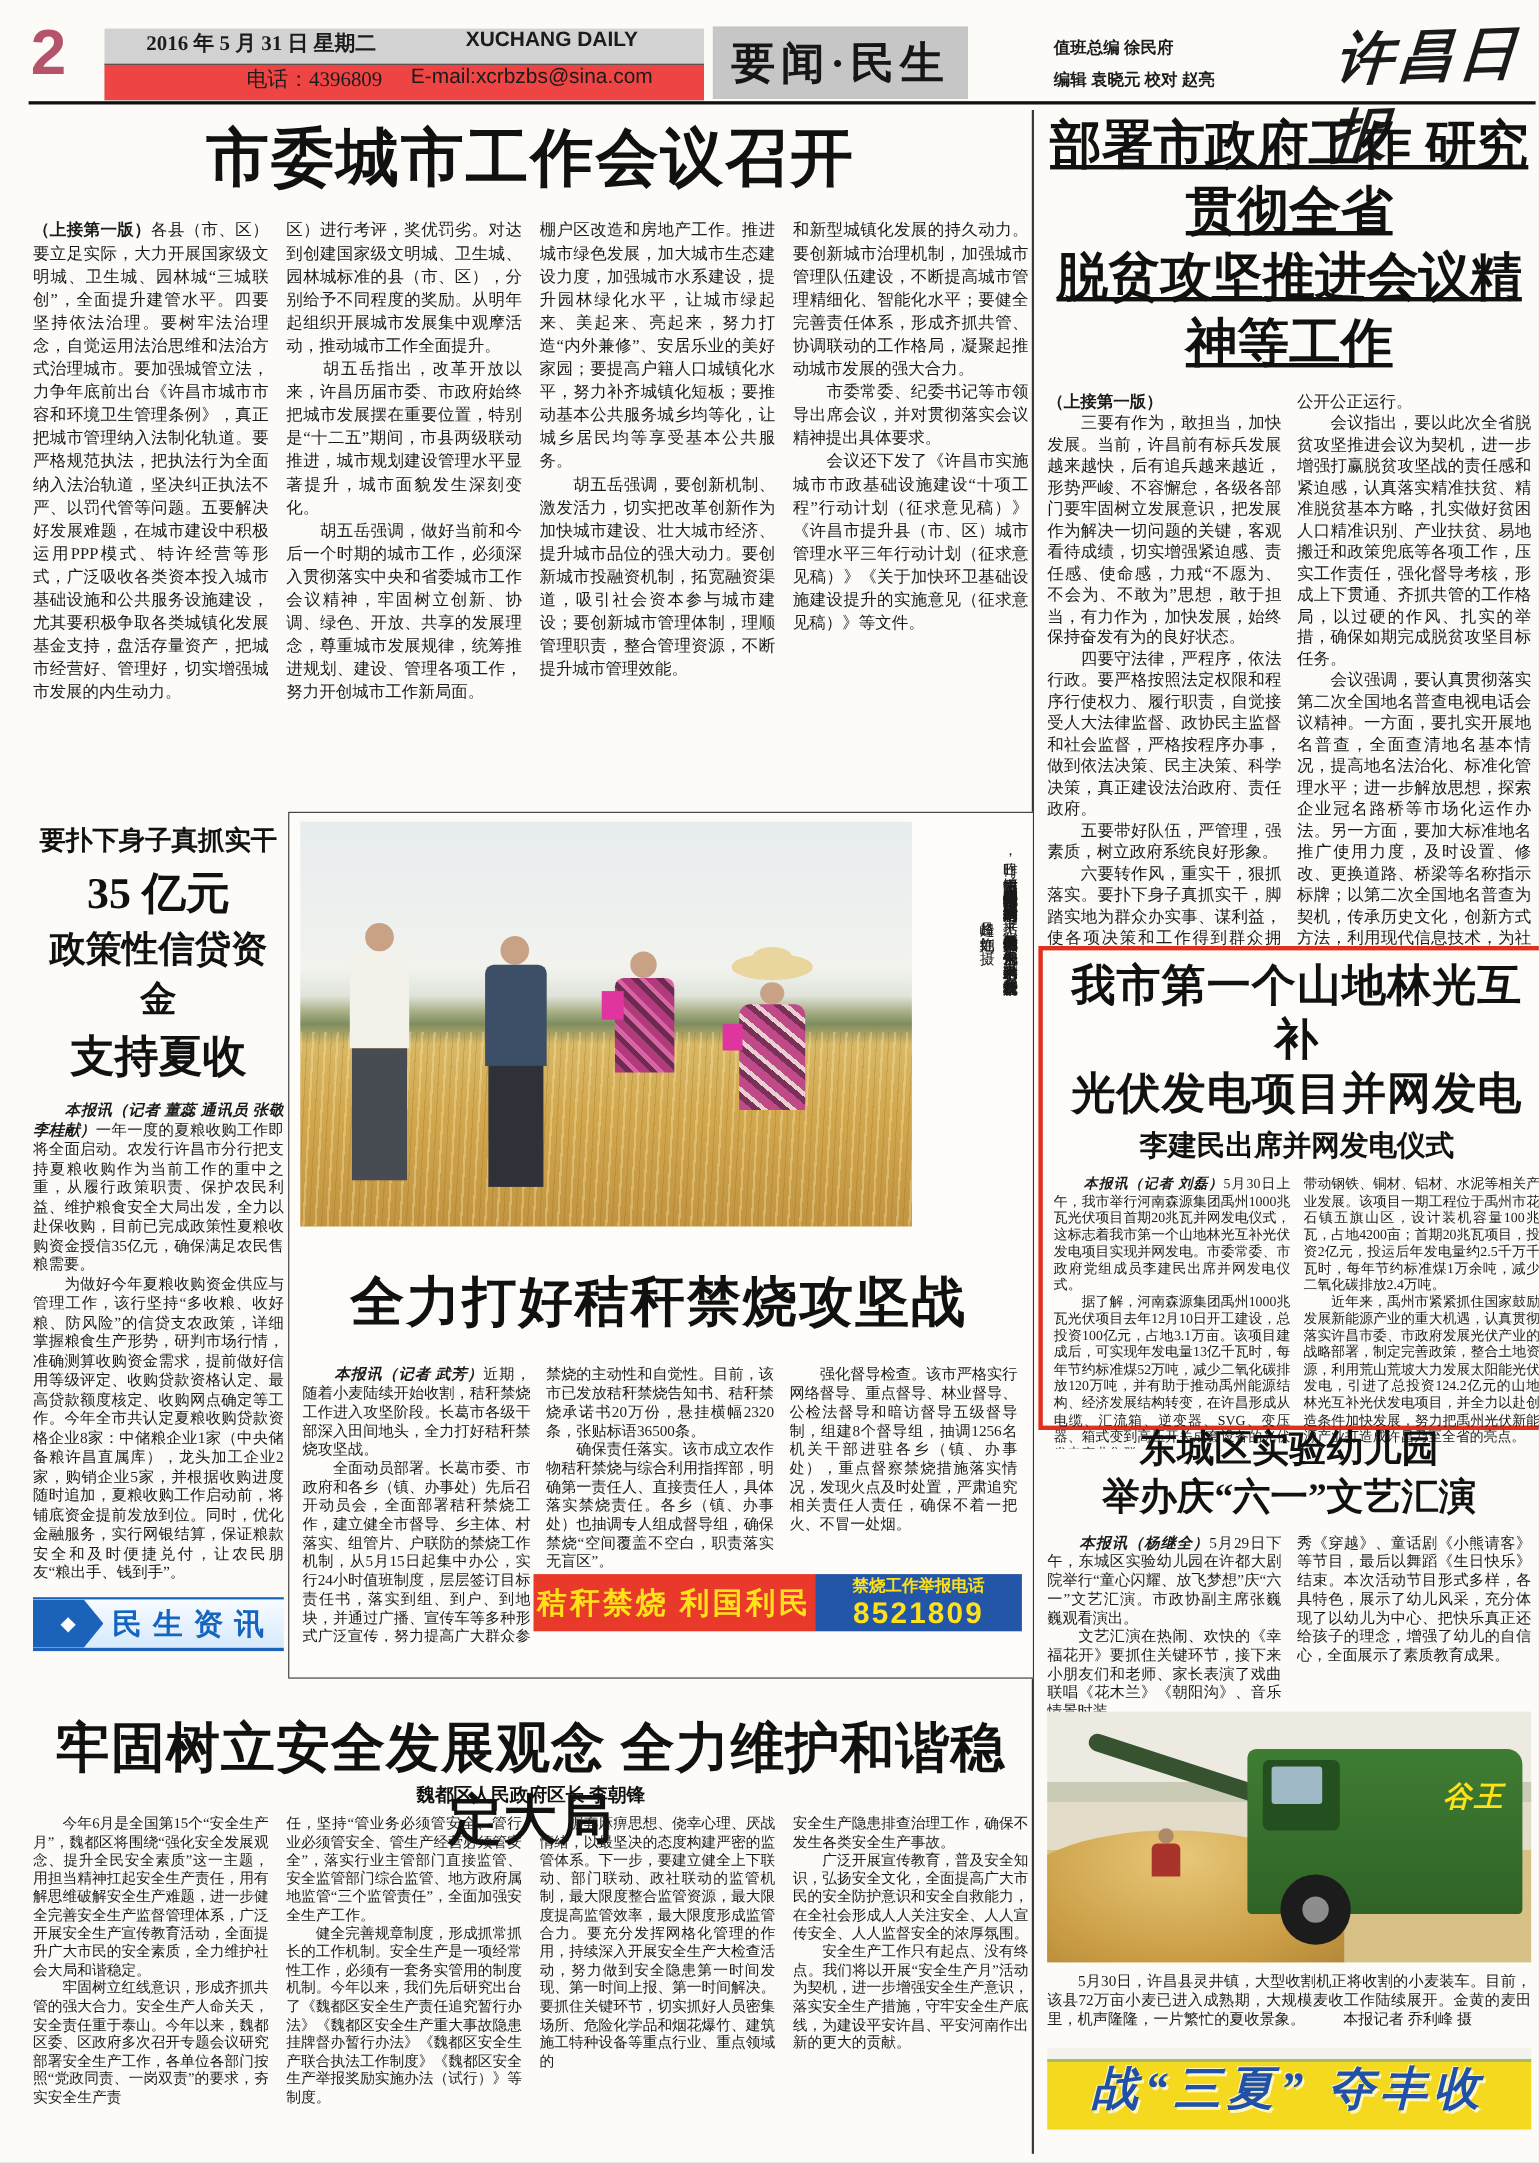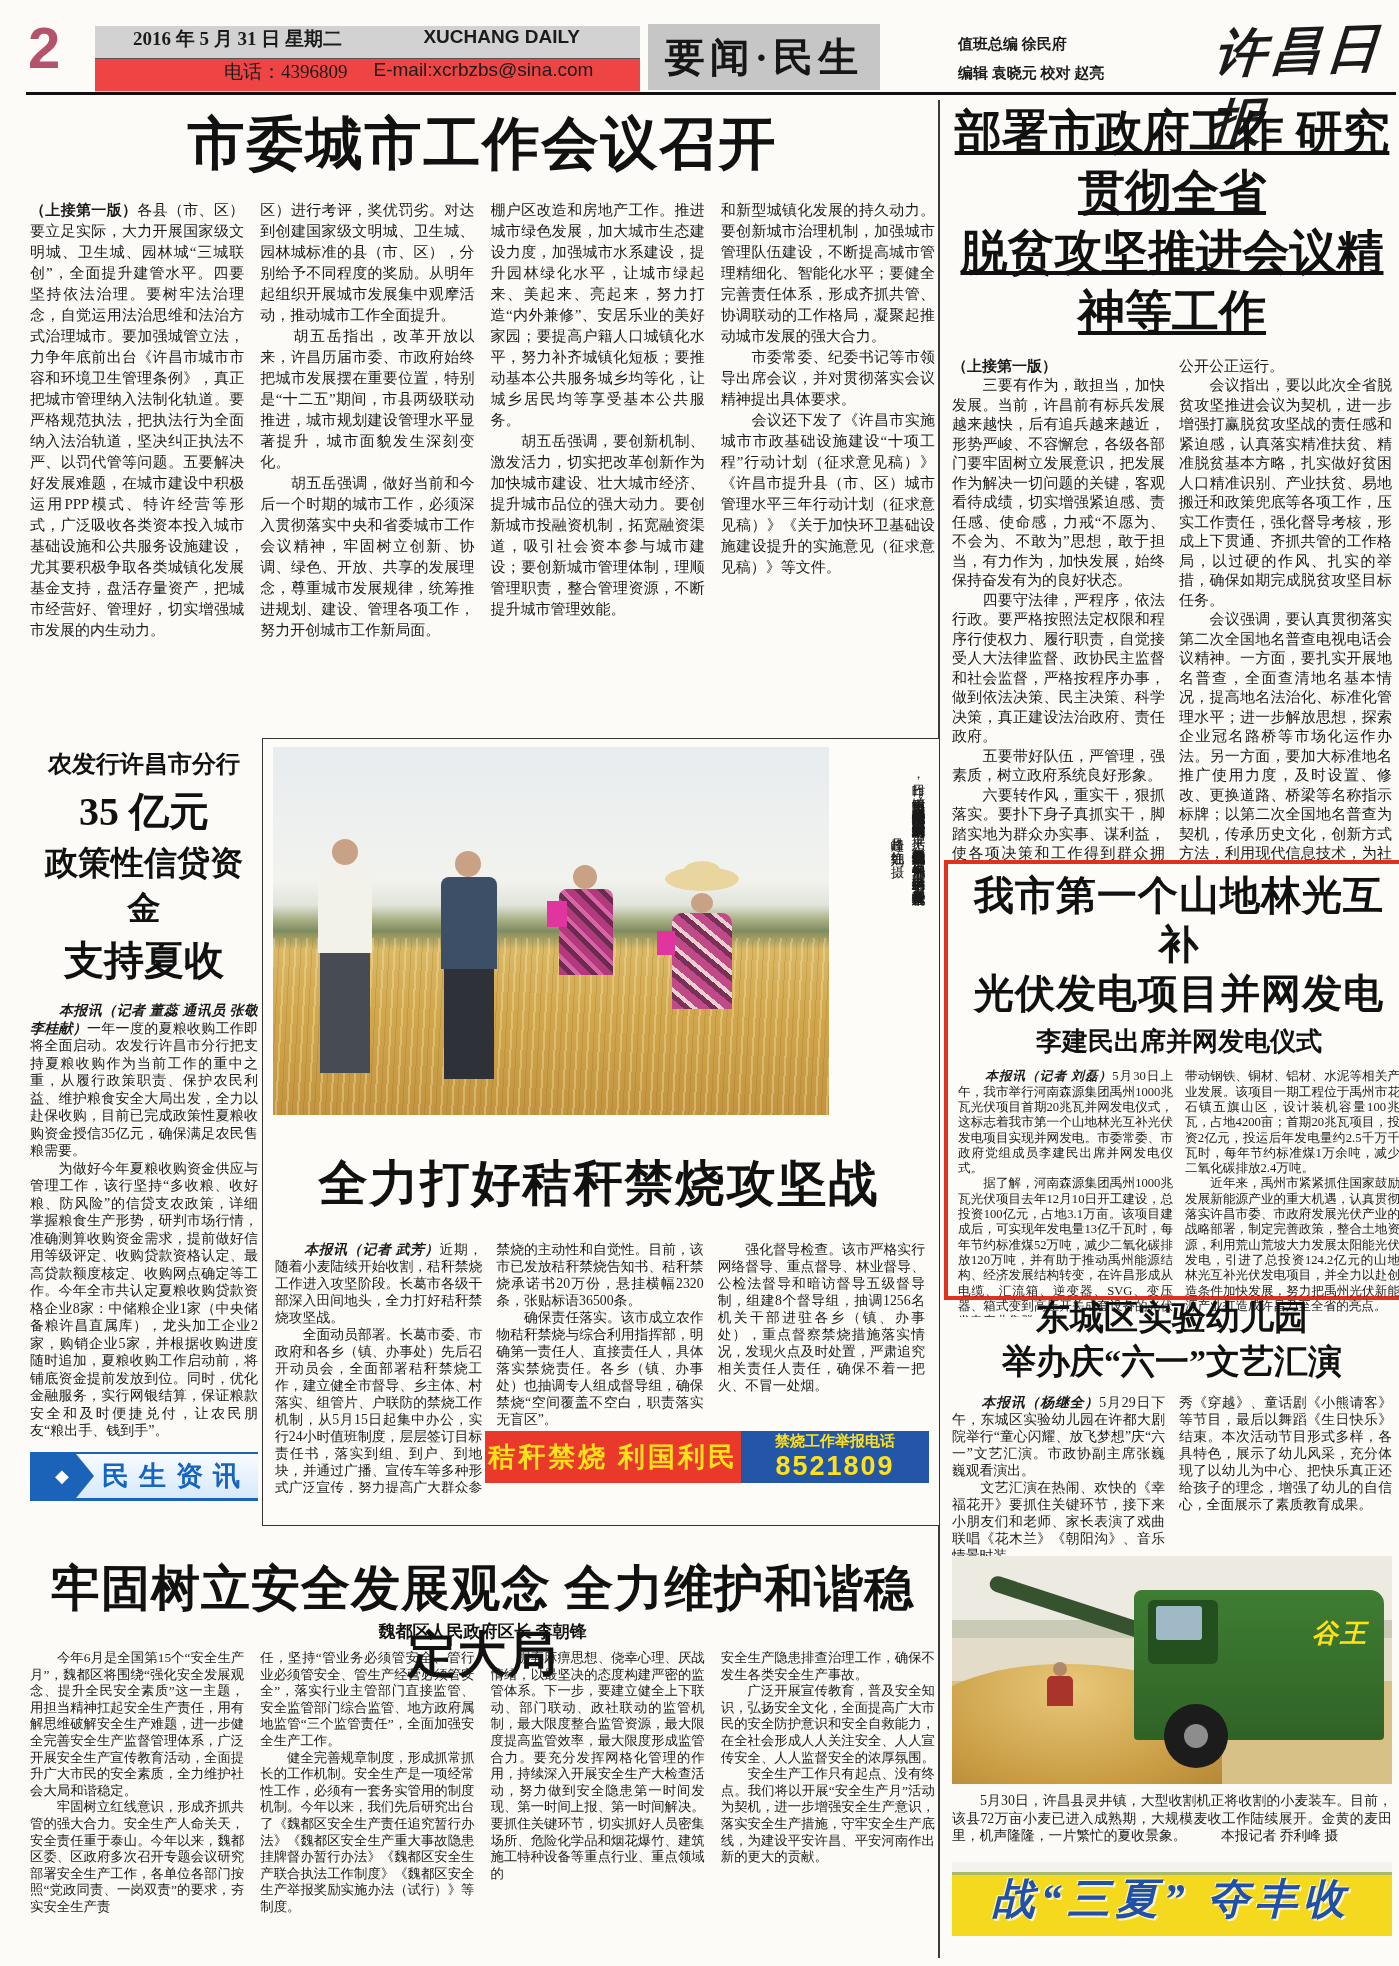--- a/index.html
+++ b/index.html
@@ -97,21 +97,21 @@
 　　胡五岳指出，改革开放以来，许昌历届市委、市政府始终把城市发展摆在重要位置，特别是“十二五”期间，市县两级联动推进，城市规划建设管理水平显著提升，城市面貌发生深刻变化。
 　　胡五岳强调，做好当前和今后一个时期的城市工作，必须深入贯彻落实中央和省委城市工作会议精神，牢固树立创新、协调、绿色、开放、共享的发展理念，尊重城市发展规律，统筹推进规划、建设、管理各项工作，努力开创城市工作新局面。</div>
     <div class="col bodytext" style="font-size:15px;line-height:21px;">棚户区改造和房地产工作。推进城市绿色发展，加大城市生态建设力度，加强城市水系建设，提升园林绿化水平，让城市绿起来、美起来、亮起来，努力打造“内外兼修”、安居乐业的美好家园；要提高户籍人口城镇化水平，努力补齐城镇化短板；要推动基本公共服务城乡均等化，让城乡居民均等享受基本公共服务。
 　　胡五岳强调，要创新机制、激发活力，切实把改革创新作为加快城市建设、壮大城市经济、提升城市品位的强大动力。要创新城市投融资机制，拓宽融资渠道，吸引社会资本参与城市建设；要创新城市管理体制，理顺管理职责，整合管理资源，不断提升城市管理效能。</div>
     <div class="col bodytext" style="font-size:15px;line-height:21px;">和新型城镇化发展的持久动力。要创新城市治理机制，加强城市管理队伍建设，不断提高城市管理精细化、智能化水平；要健全完善责任体系，形成齐抓共管、协调联动的工作格局，凝聚起推动城市发展的强大合力。
 　　市委常委、纪委书记等市领导出席会议，并对贯彻落实会议精神提出具体要求。
 　　会议还下发了《许昌市实施城市市政基础设施建设“十项工程”行动计划（征求意见稿）》《许昌市提升县（市、区）城市管理水平三年行动计划（征求意见稿）》《关于加快环卫基础设施建设提升的实施意见（征求意见稿）》等文件。</div>
   </div>
 
   <div class="abs" style="left:30px;top:748px;width:228px;">
-    <div class="hl" style="font-size:24px;">农发行许昌市分行</div>
+    <div class="hl" style="font-size:24px;">要扑下身子真抓实干</div>
     <div class="hl" style="font-size:40px;margin-top:4px;">35 亿元</div>
     <div class="hl" style="font-size:33px;margin-top:2px;">政策性信贷资金</div>
     <div class="hl" style="font-size:40px;margin-top:2px;">支持夏收</div>
     <div class="bodytext" style="font-size:14px;line-height:17.5px;height:528px;margin-top:14px;"><span class="lead">　　本报讯（记者 董蕊 通讯员 张敬 李桂献）</span><span>一年一度的夏粮收购工作即将全面启动。农发行许昌市分行把支持夏粮收购作为当前工作的重中之重，从履行政策职责、保护农民利益、维护粮食安全大局出发，全力以赴保收购，目前已完成政策性夏粮收购资金授信35亿元，确保满足农民售粮需要。
 　　为做好今年夏粮收购资金供应与管理工作，该行坚持“多收粮、收好粮、防风险”的信贷支农政策，详细掌握粮食生产形势，研判市场行情，准确测算收购资金需求，提前做好信用等级评定、收购贷款资格认定、最高贷款额度核定、收购网点确定等工作。今年全市共认定夏粮收购贷款资格企业8家：中储粮企业1家（中央储备粮许昌直属库），龙头加工企业2家，购销企业5家，并根据收购进度随时追加，夏粮收购工作启动前，将铺底资金提前发放到位。同时，优化金融服务，实行网银结算，保证粮款安全和及时便捷兑付，让农民朋友“粮出手、钱到手”。</span></div>
   </div>
 
   <div class="abs minsheng" style="left:30px;top:1452px;width:228px;height:44px;">
     <div class="chev">
         <span>◆</span>

